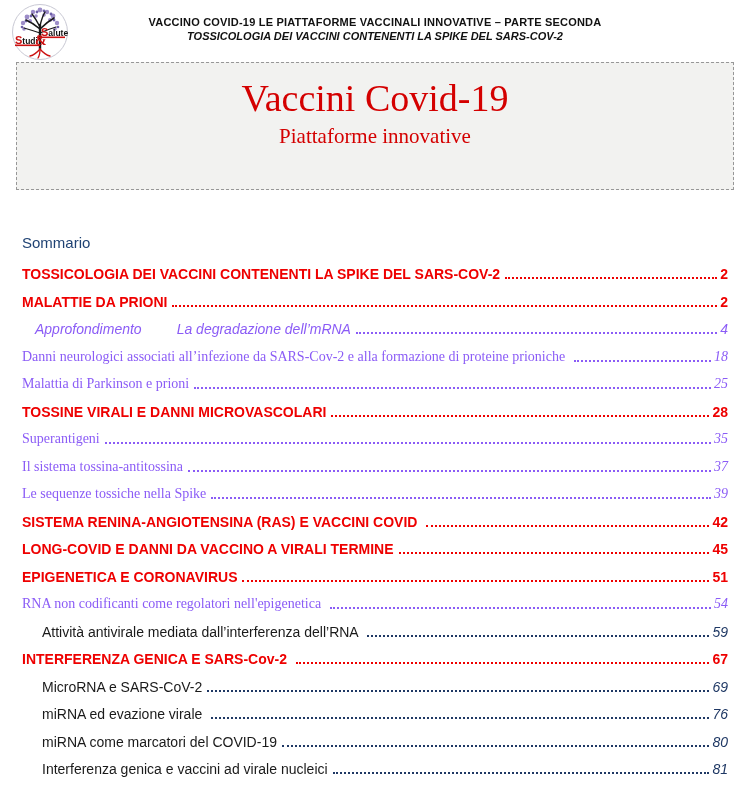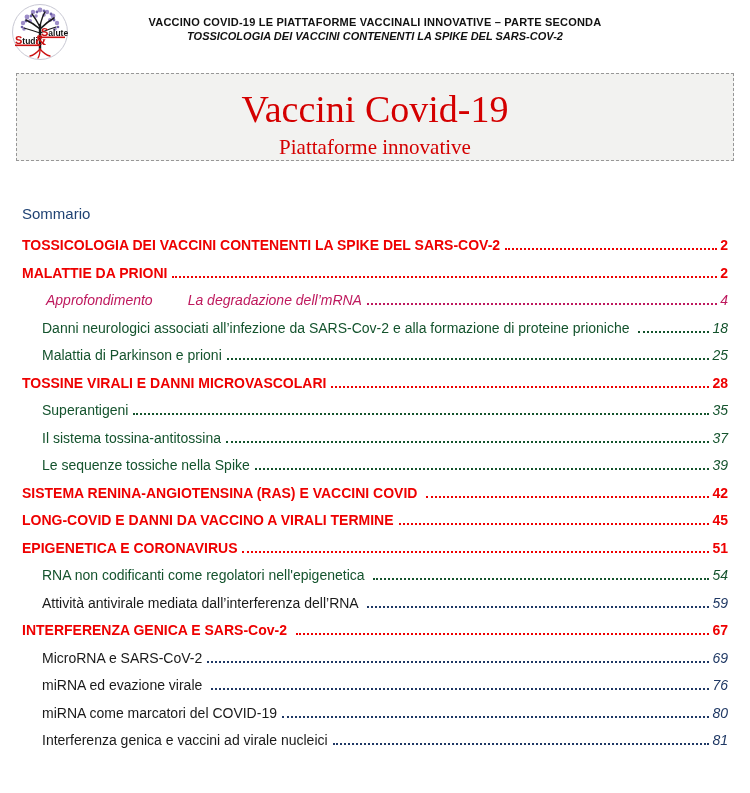--- a/index.html
+++ b/index.html
@@ -11,22 +11,22 @@
     overflow:hidden;
     position:relative;
   }
   
   .doc-header{position:relative;padding-top:16px;text-align:center;}
   .hdr-line1{font-size:11px;font-weight:700;letter-spacing:.2px;color:#111;}
   .hdr-line2{font-size:11px;font-weight:700;font-style:italic;color:#111;margin-top:2px;}
   .logo{position:absolute;top:3px;left:11px;width:58px;height:60px;}
   
   .title-box{
-    margin:31px 16px 0 16px;
-    height:88px;
+    margin:20px 16px 0 16px;
+    height:128px;
     background:#f2f2f0;
     border:1px dashed #979797;
     box-sizing:border-box;
     text-align:center;
   }
   .box-title{
     margin-top:14px;
     font-family:"Liberation Serif",serif;
     font-size:38px;line-height:42px;
     color:#d40000;
@@ -55,26 +55,26 @@
   }
   .toc-label{white-space:pre-wrap;}
   .leader{
     flex:1;
     border-bottom:2px dotted currentColor;
     margin:0 3px 3px 5px;
     min-width:12px;
   }
   .toc-page{flex:none;}
   .kind-main{color:#ee0000;font-weight:700;}
-  .kind-sub{color:#14532d;margin-left:20px;}
+  .kind-sub{color:#8b5cf6;font-family:Liberation Serif, serif;}
   .kind-sub .toc-page{font-style:italic;}
   .kind-subnav{color:#1a1a1a;margin-left:20px;}
   .kind-subnav .leader{color:#1f3864;}
   .kind-subnav .toc-page{color:#1f3864;font-style:italic;}
-  .kind-note{color:#be185d;font-style:italic;margin-left:24px;}
+  .kind-note{color:#8b5cf6;font-style:italic;margin-left:13px;}
   .gap-before{margin-top:2px;}
 </style>
 </head>
 <body>
 
 <div class="doc-header">
   <div class="logo">
     <svg width="58" height="60" viewBox="0 0 58 60">
       <circle cx="29" cy="29" r="27.5" fill="#ffffff" stroke="#c9c9d4" stroke-width="1"></circle>
 

